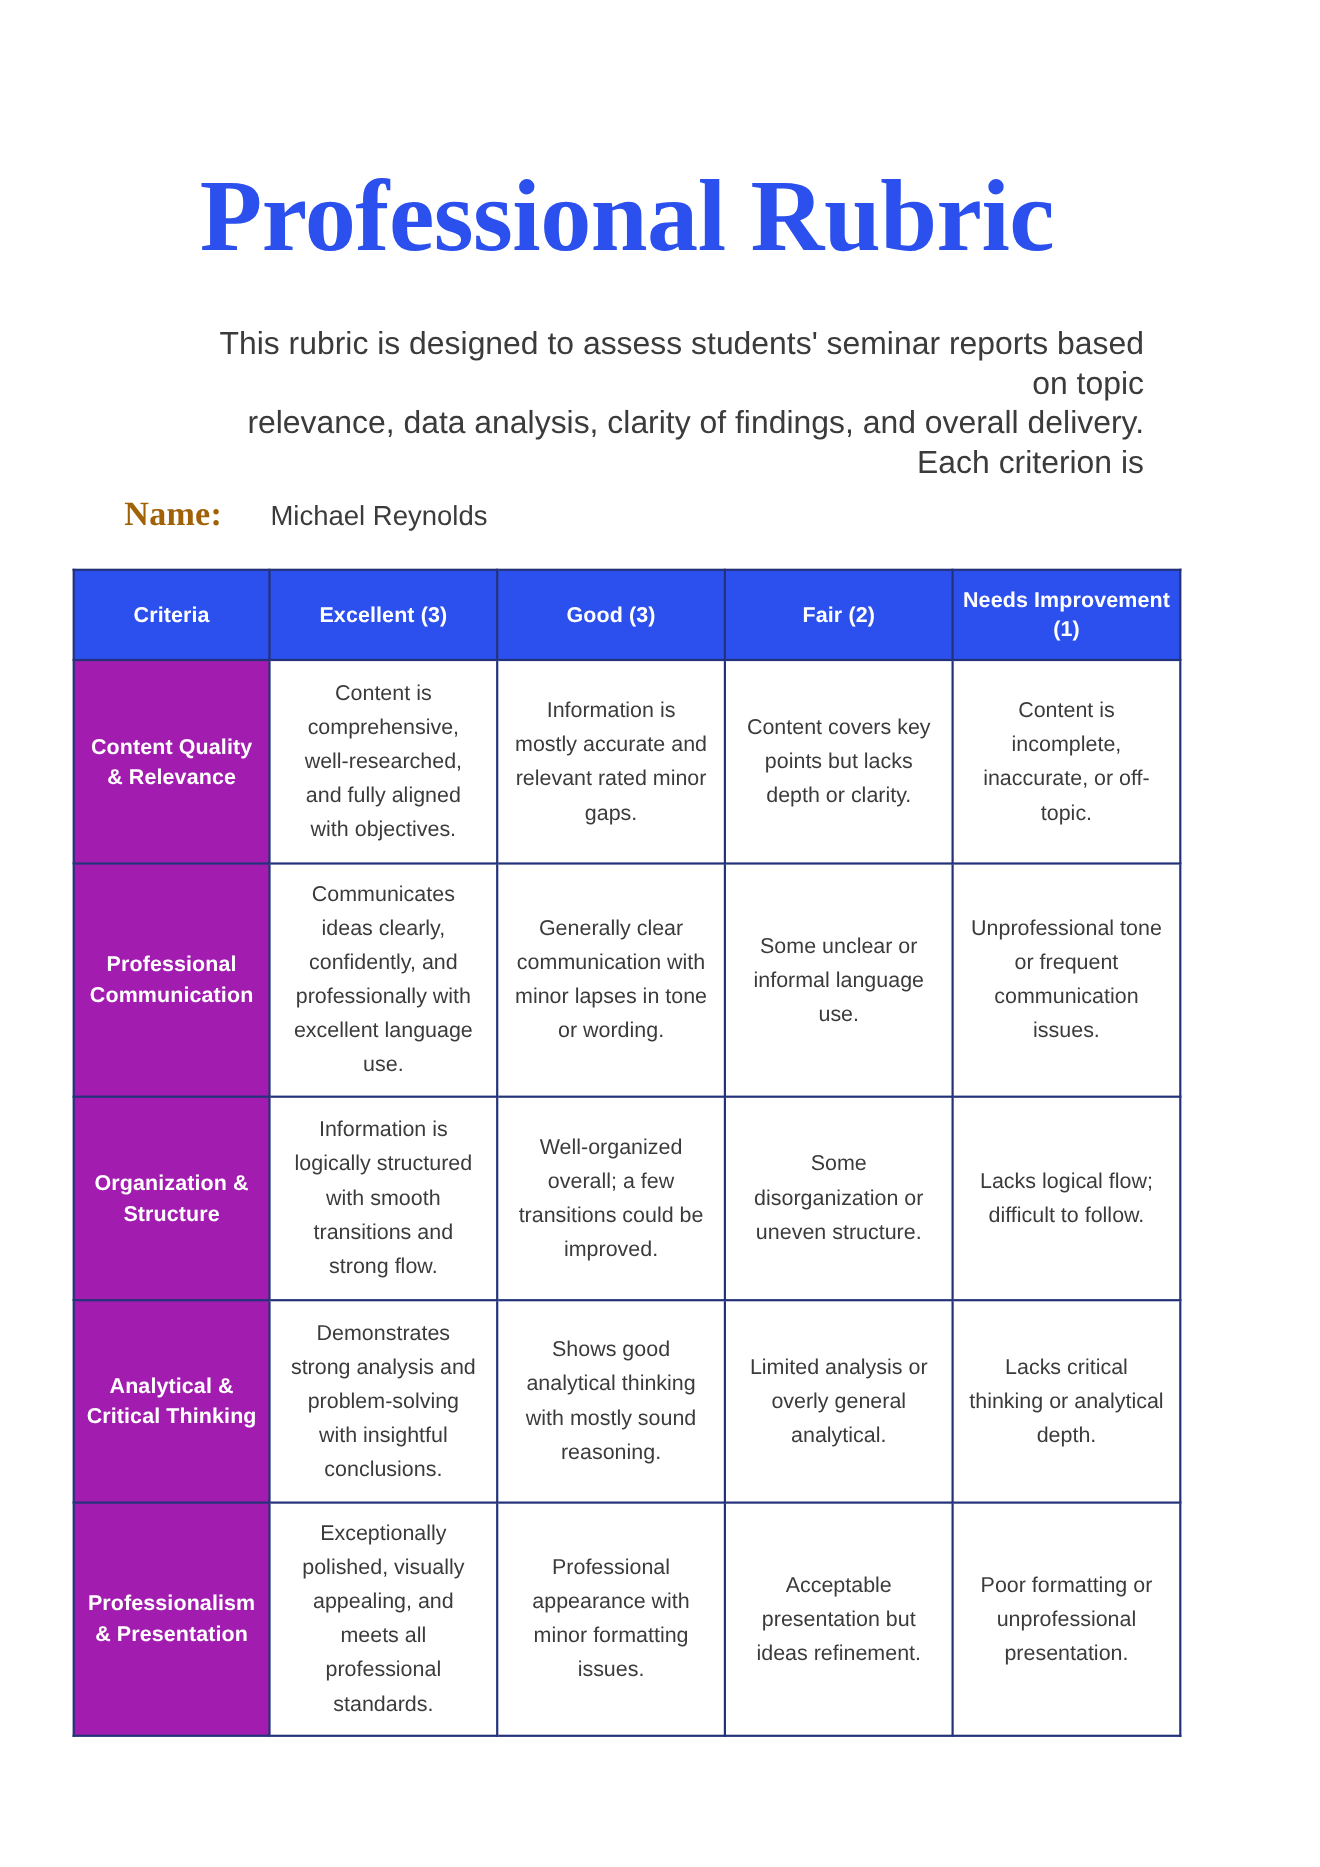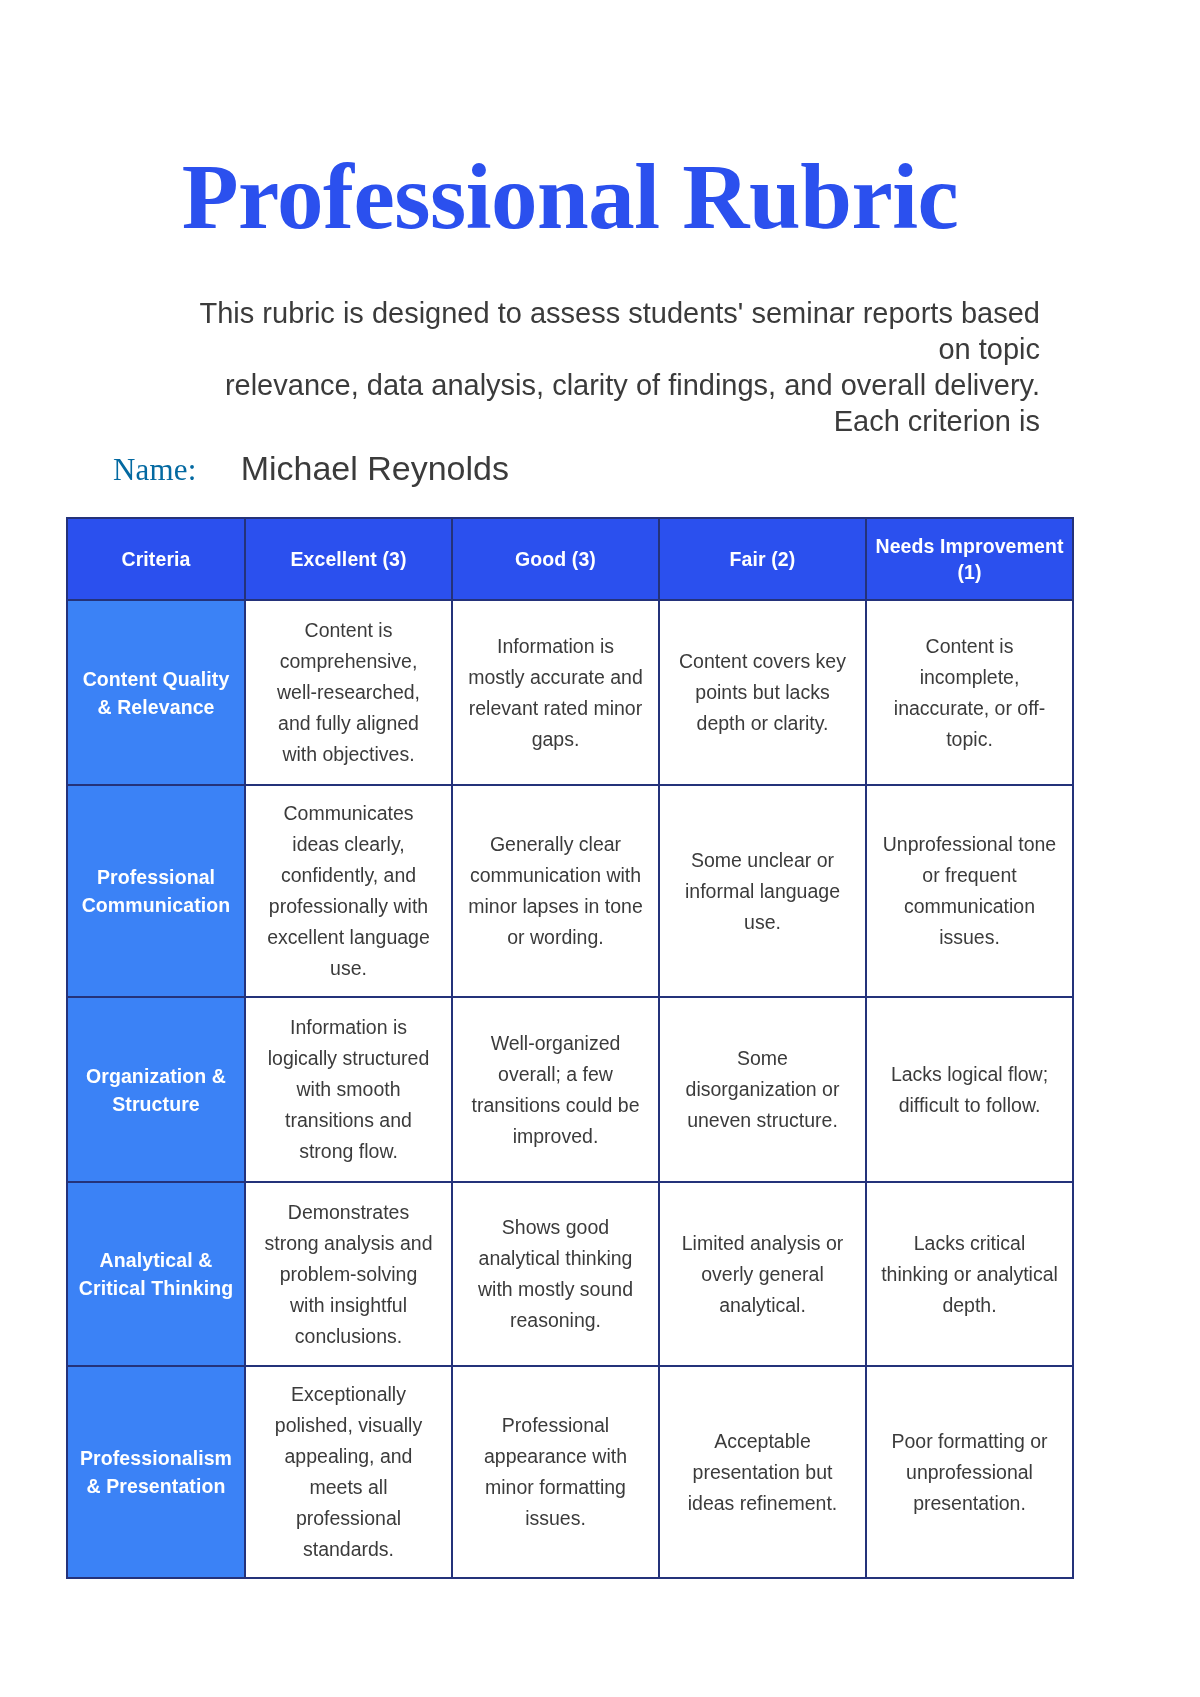--- a/index.html
+++ b/index.html
@@ -58,28 +58,28 @@
   .name-row {
     position: absolute;
     top: 449px;
     left: 113px;
     display: flex;
     align-items: baseline;
     gap: 44px;
   }
   .name-label {
     font-family: "Liberation Serif", "DejaVu Serif", serif;
-    font-weight: normal;
+    font-weight: bold;
     font-size: 31px;
-    color: #0369a1;
+    color: #a16207;
     letter-spacing: 0.2px;
   }
   .name-value {
     font-family: "Liberation Sans", sans-serif;
-    font-size: 34px;
+    font-size: 25px;
     color: #3b3b3b;
   }
 
   
   .rubric-table-wrap {
     position: absolute;
     top: 517px;
     left: 66px;
     width: 1006px;
   }
@@ -105,21 +105,21 @@
     color: #ffffff;
     font-weight: bold;
     font-size: 19.5px;
     line-height: 26px;
     height: 82px;
     padding: 6px 8px;
     letter-spacing: 0.1px;
   }
 
   td.criteria-cell {
-    background: #3b82f6;
+    background: #a21caf;
     color: #ffffff;
     font-weight: bold;
     font-size: 19.5px;
     line-height: 28px;
     padding: 8px 6px;
     letter-spacing: 0.1px;
   }
 
   td.desc-cell {
     background: #ffffff;

